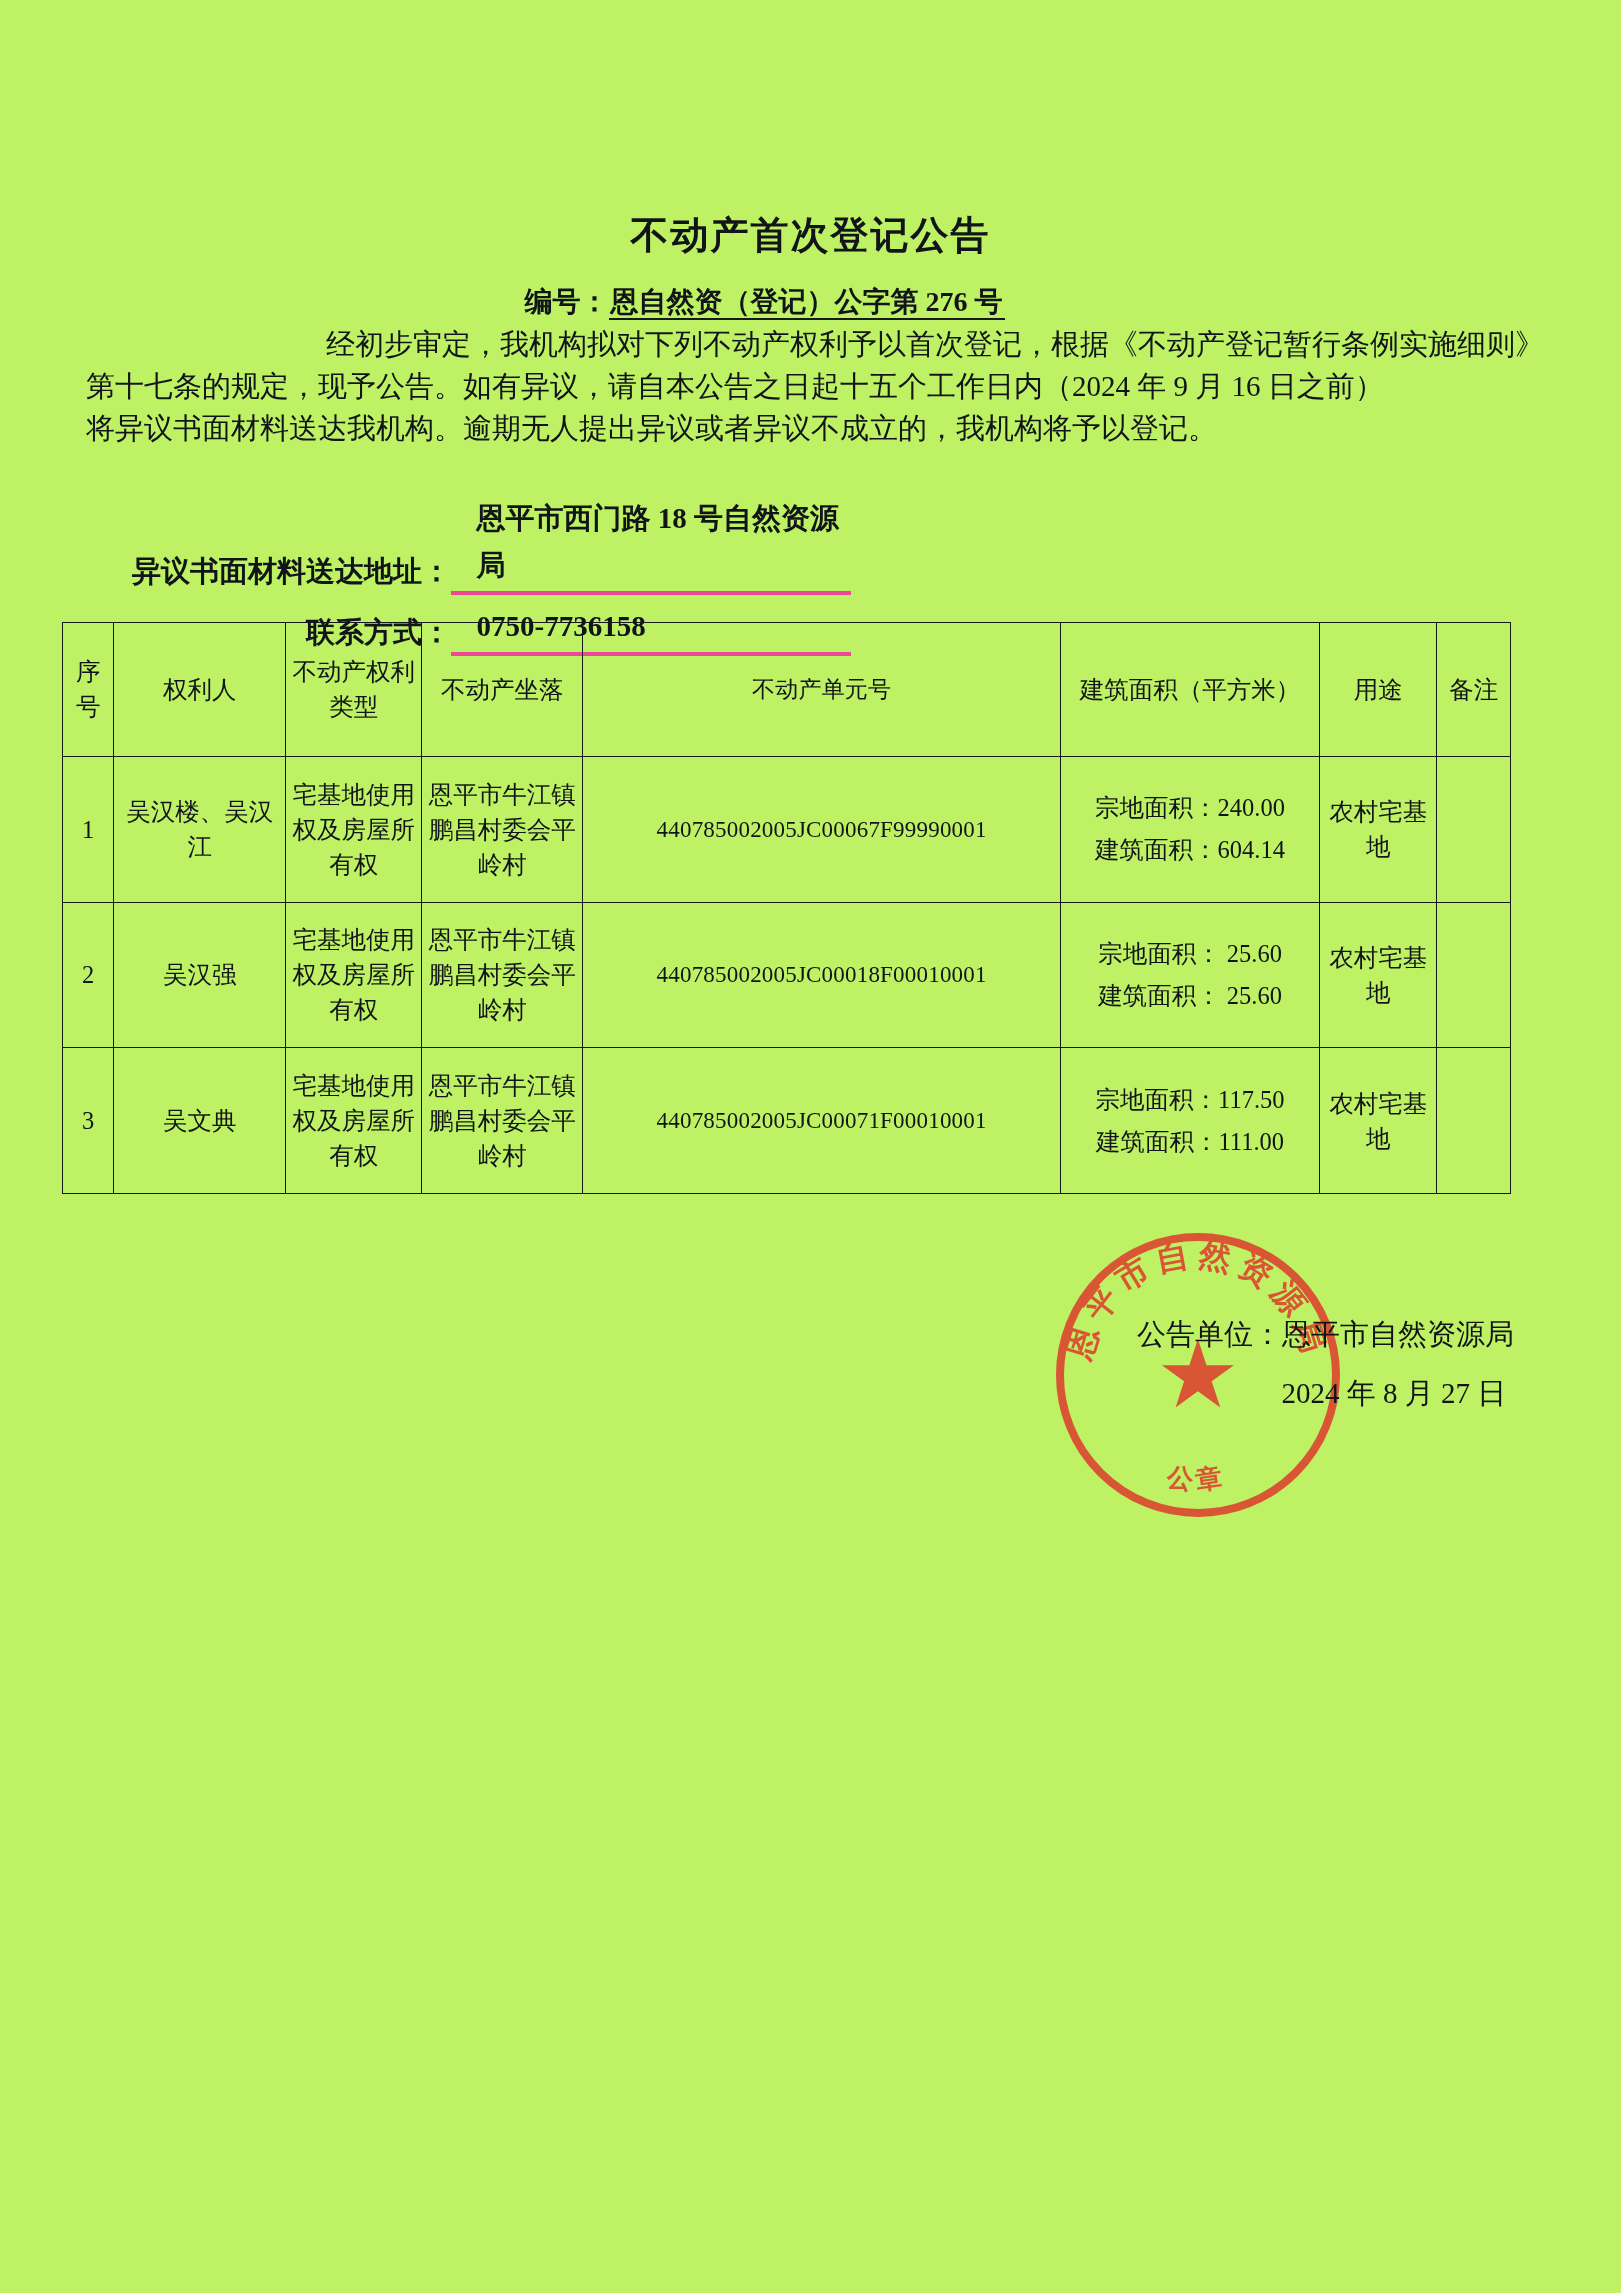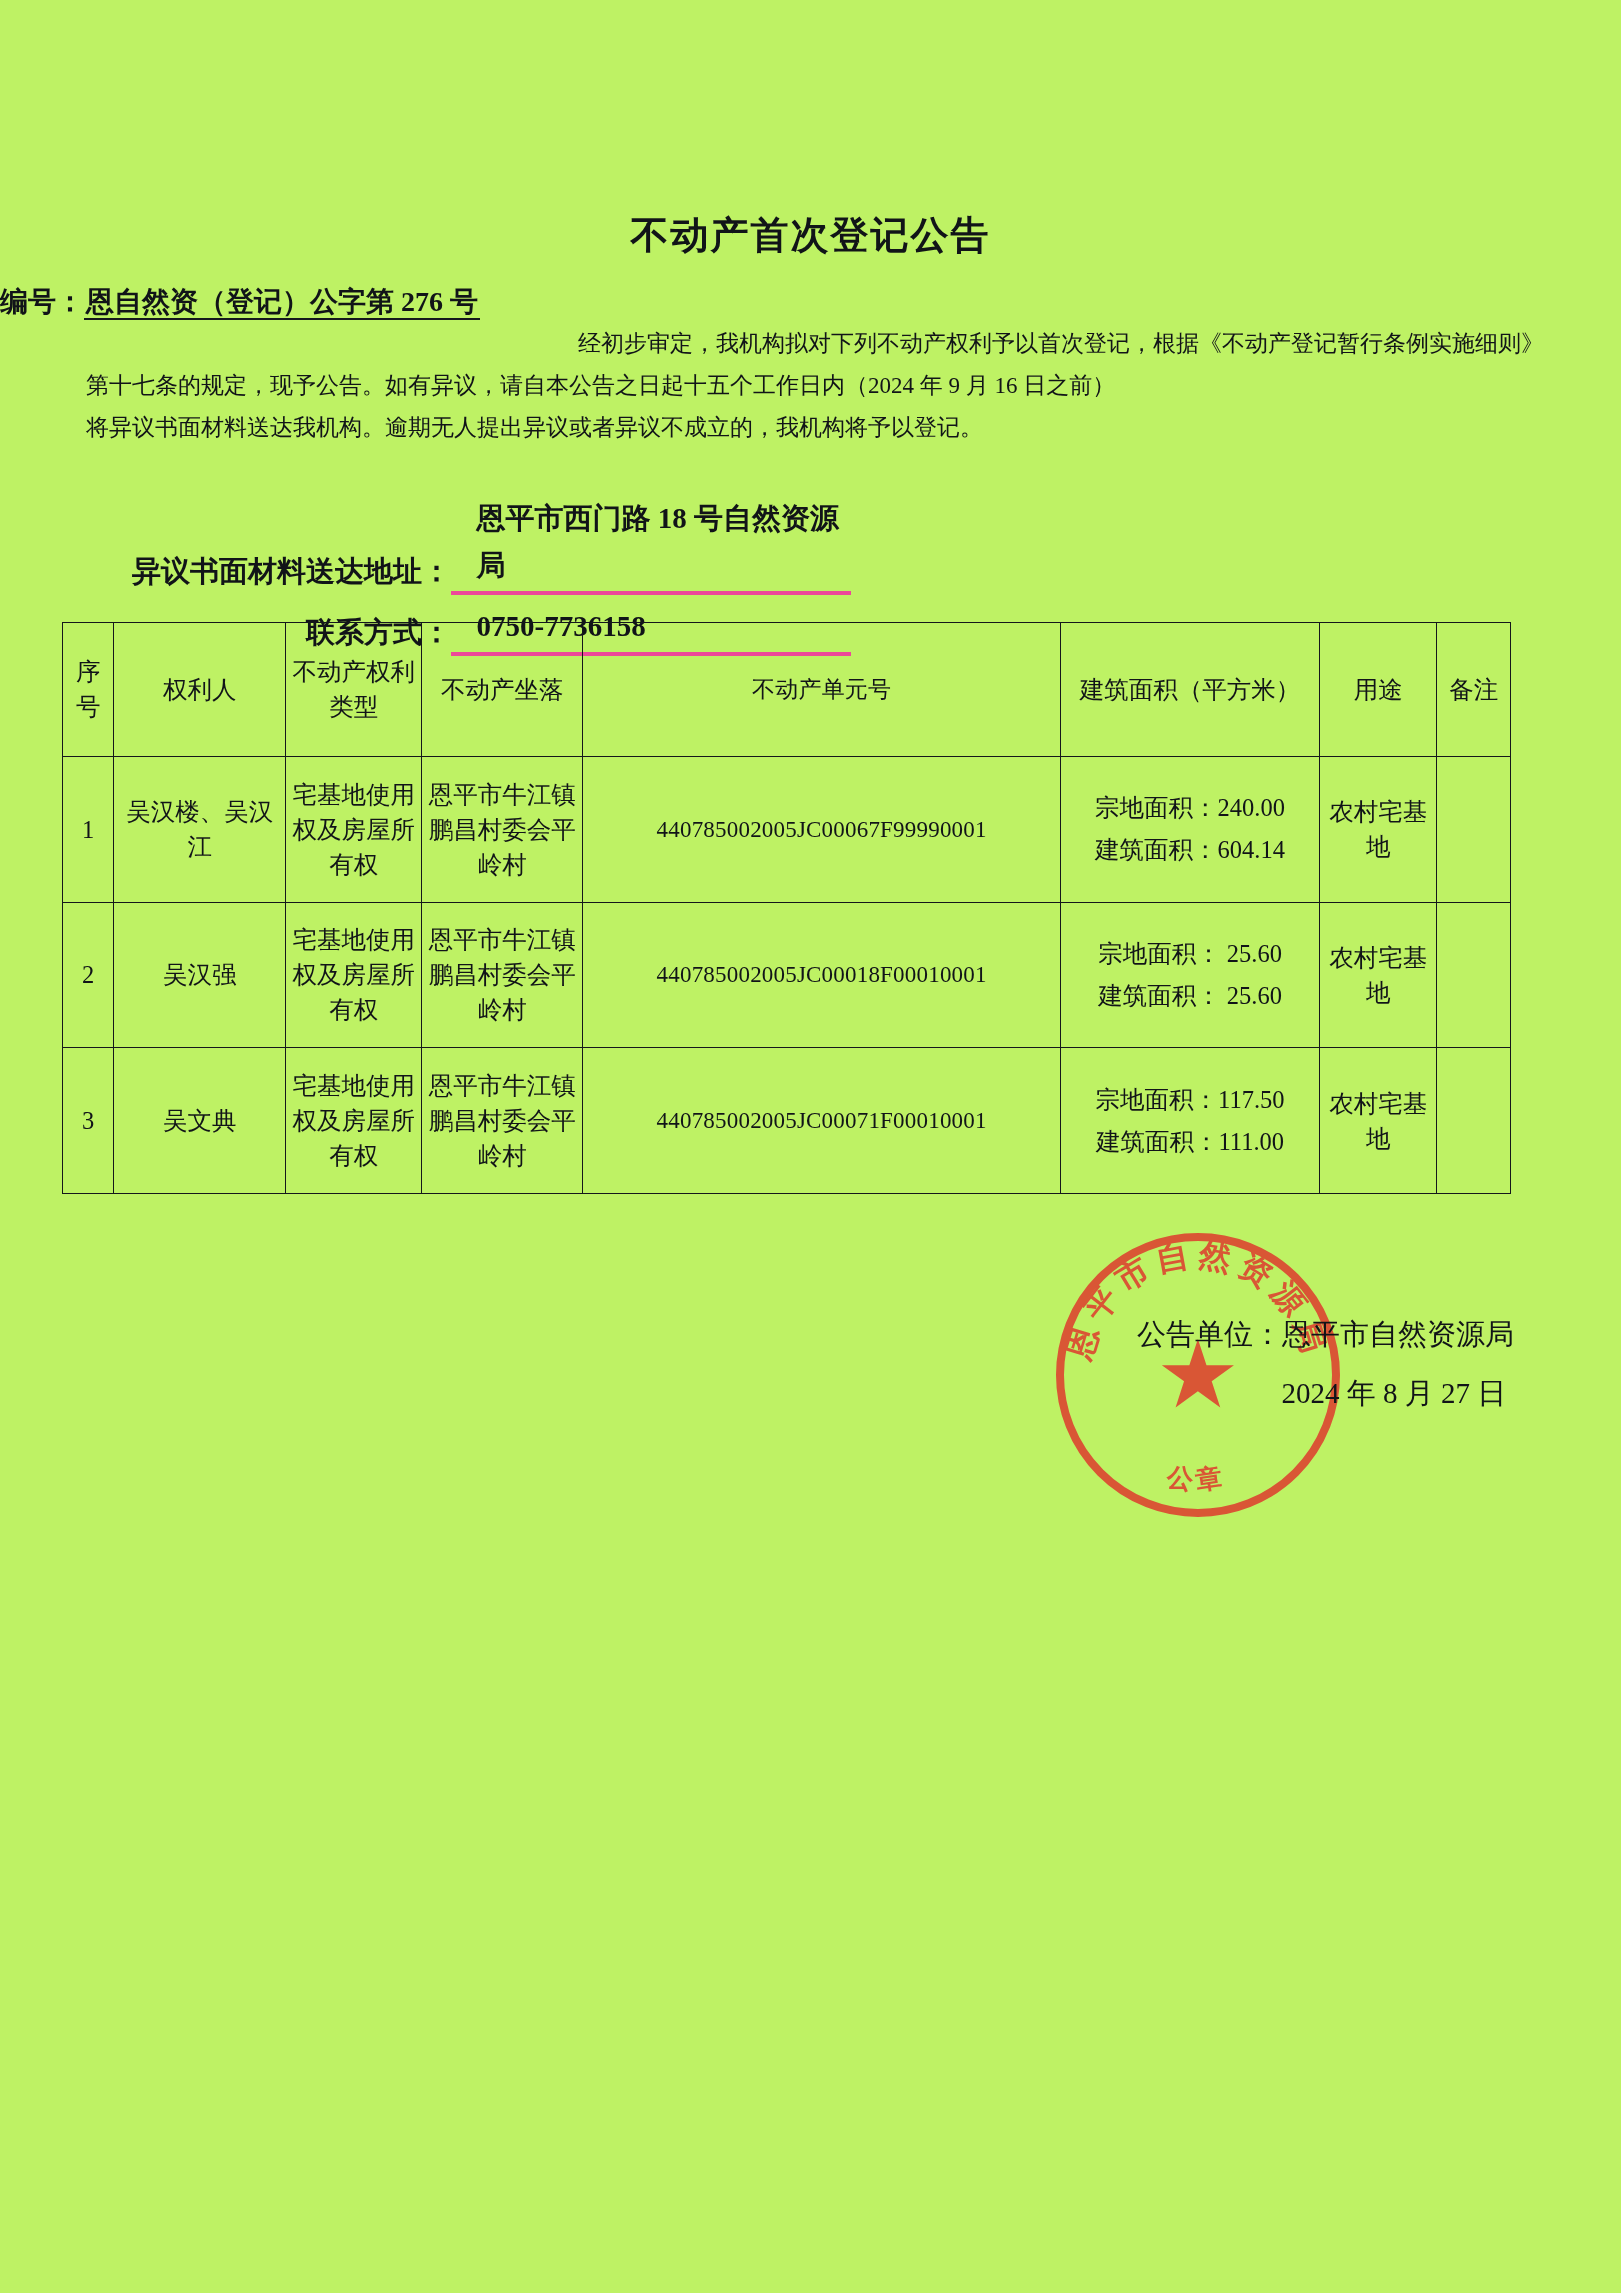--- a/index.html
+++ b/index.html
@@ -24,36 +24,36 @@
     text-align: center;
     font-size: 38px;
     font-weight: 700;
     letter-spacing: 2px;
   }
   .doc-number-row {
     position: absolute;
     top: 283px;
     left: 0;
     width: 1529px;
-    text-align: left;
+    text-align: center;
     font-size: 28px;
     font-weight: 700;
   }
   .doc-number-row .num-label { letter-spacing: 0px; }
   .doc-number-value {
     border-bottom: 2px solid #15181c;
     padding: 0 2px 1px 2px;
   }
 
   .body-para {
     position: absolute;
     top: 323px;
     left: 86px;
     width: 1458px;
-    font-size: 23px;
+    font-size: 29px;
     line-height: 42px;
     text-align: justify;
   }
   .body-para .indent { display: inline-block; width: 61px; }
   .body-line { display: block; white-space: nowrap; }
   .body-line.justify {
     display: flex;
     justify-content: space-between;
   }
 

